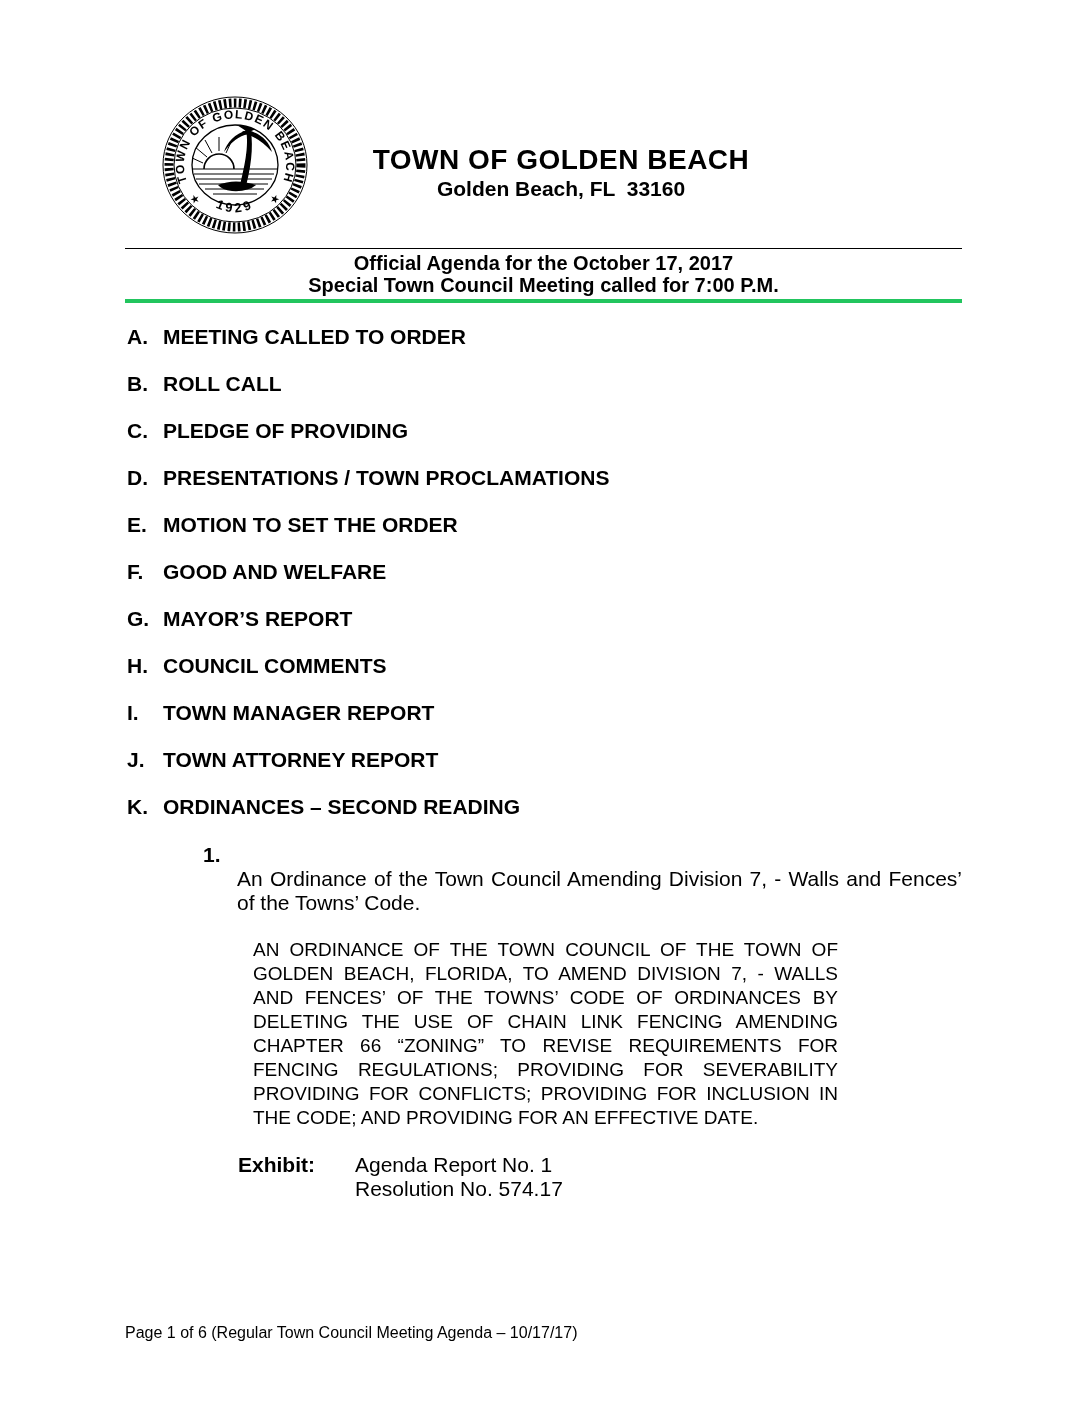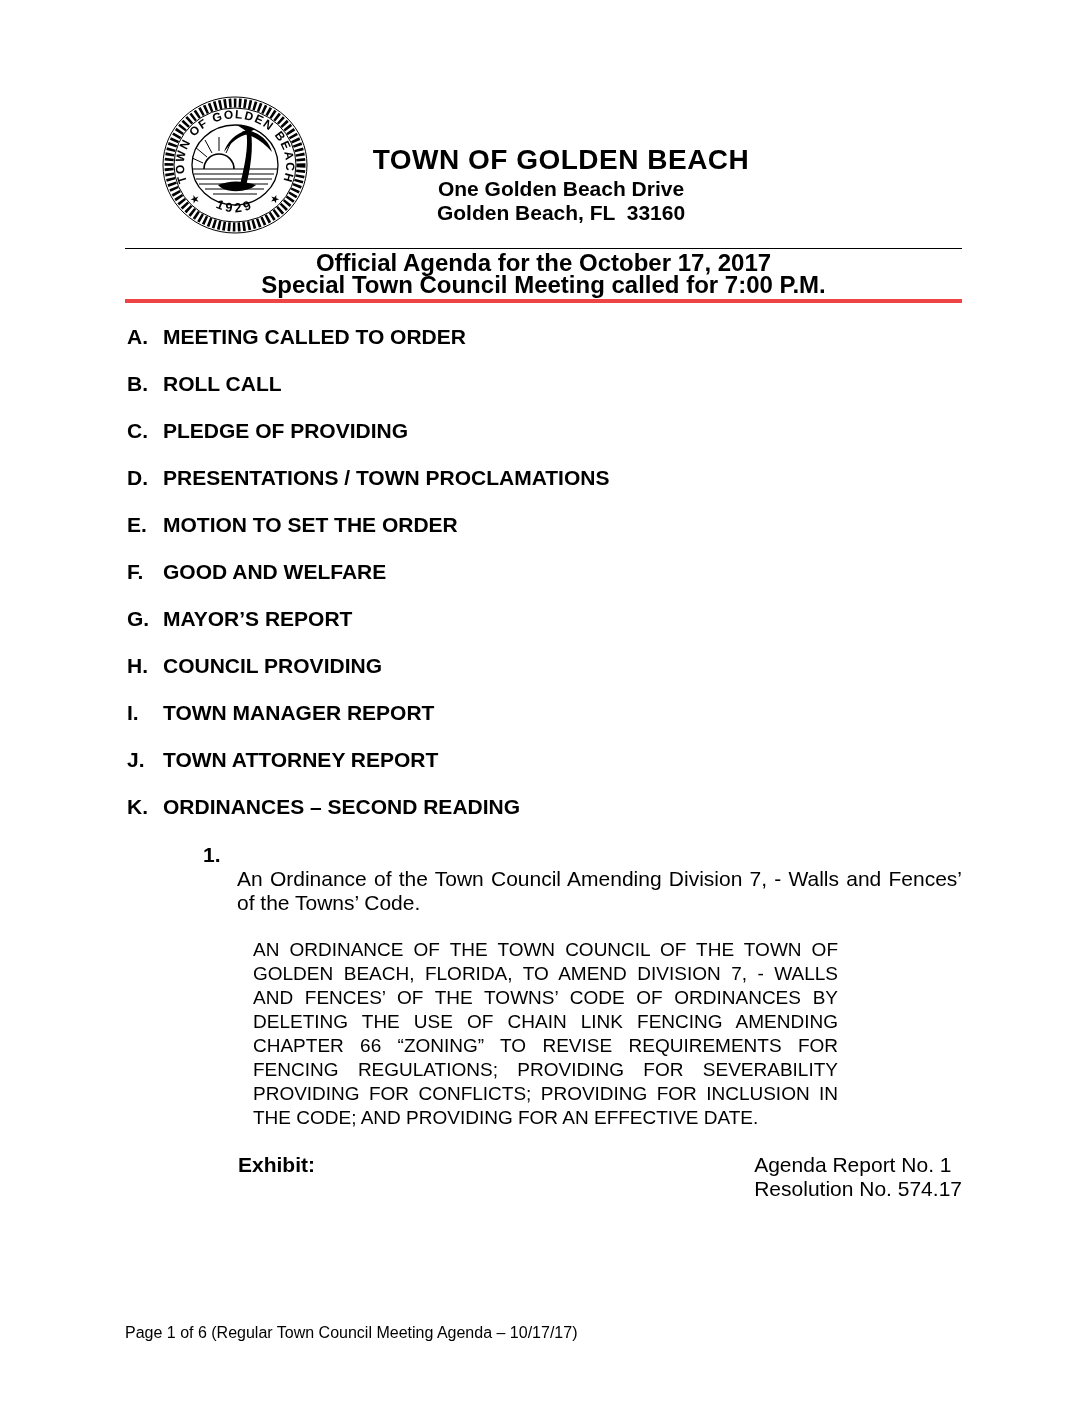--- a/index.html
+++ b/index.html
@@ -15,23 +15,23 @@
   .header { position:absolute; left:125px; top:95px; width:837px; height:153px; }
   .seal { position:absolute; left:35px; top:0; width:150px; height:140px; }
   .titles { position:absolute; left:111px; top:48px; width:650px; text-align:center; }
   .org { font-size:28px; font-weight:bold; line-height:34px; letter-spacing:0.5px; }
   .addr { font-size:21px; font-weight:bold; line-height:24px; }
   .pre { white-space:pre; }
 
   
   .banner {
     position:absolute; left:125px; top:248px; width:837px;
-    border-top:1px solid #000; border-bottom:4px solid #ef4444;
+    border-top:1px solid #000; border-bottom:4px solid #22c55e;
     padding:3px 0; text-align:center;
-    font-size:24px; font-weight:bold; line-height:22px;
+    font-size:20px; font-weight:bold; line-height:22px;
   }
 
   
   .list { position:absolute; left:125px; top:303px; width:837px; }
   .list > :first-child { margin-top:23px; }
 
   .row-item { display:flex; font-size:21px; font-weight:bold; line-height:21px; margin-bottom:26px; }
   .row-item .letter { flex:none; width:38px; padding-left:2px; }
 
   .row-note {
@@ -41,21 +41,21 @@
 
   .row-numbered { display:flex; margin-top:4px; font-size:21px; line-height:24px; }
   .row-numbered .num { flex:none; width:34px; margin-left:78px; font-weight:bold; }
   .row-numbered .num-text { flex:1; text-align:justify;margin-top:24px; }
 
   .row-caption {
     margin:23px 124px 0 128px; text-align:justify;
     font-size:19px; line-height:24px;
   }
 
-  .row-exhibit { display:flex; margin-top:23px; font-size:21px; line-height:24px;justify-content:space-between; }
+  .row-exhibit { display:flex; margin-top:23px; font-size:21px; line-height:24px; }
   .row-exhibit .exhibit-label { flex:none; width:117px; margin-left:113px; font-weight:bold; }
 
   
   .footer { position:absolute; left:125px; top:1324px; font-size:16px; line-height:18px; }
 
   
   .seal svg { width:100%; height:100%; display:block; }
   .seal .ring-text { font-family:"Liberation Sans", sans-serif; font-size:12px; font-weight:bold; letter-spacing:1.5px; fill:#000; }
   .seal .year-text { font-family:"Liberation Sans", sans-serif; font-size:13px; font-weight:bold; letter-spacing:3px; fill:#000; }
   .seal .star { font-size:11px; fill:#000; }
@@ -125,21 +125,20 @@
         <text class="star" x="110" y="108" transform="rotate(20 116 104)">★</text>
 
         <text class="year-text">
           <textPath href="#arc-bottom" startOffset="50%" text-anchor="middle">1929</textPath>
         </text>
       </svg>
     </div>
 
     <div class="titles">
       <div class="org">TOWN OF GOLDEN BEACH</div>
-      <div class="addr">One Golden Beach Drive</div>
       <div class="addr pre">Golden Beach, FL  33160</div>
     </div>
   </div>
 
   <div class="banner">
     <div>Official Agenda for the October 17, 2017</div>
     <div>Special Town Council Meeting called for 7:00 P.M.</div>
   </div>
 
   <div class="list" id="agenda-list">
@@ -174,21 +173,21 @@
     <span class="label">GOOD AND WELFARE</span>
   </div>
 
   <div class="row-item">
     <span class="letter">G.</span>
     <span class="label">MAYOR’S REPORT</span>
   </div>
 
   <div class="row-item">
     <span class="letter">H.</span>
-    <span class="label">COUNCIL PROVIDING</span>
+    <span class="label">COUNCIL COMMENTS</span>
   </div>
 
   <div class="row-item">
     <span class="letter">I.</span>
     <span class="label">TOWN MANAGER REPORT</span>
   </div>
 
   <div class="row-item">
     <span class="letter">J.</span>
     <span class="label">TOWN ATTORNEY REPORT</span>

